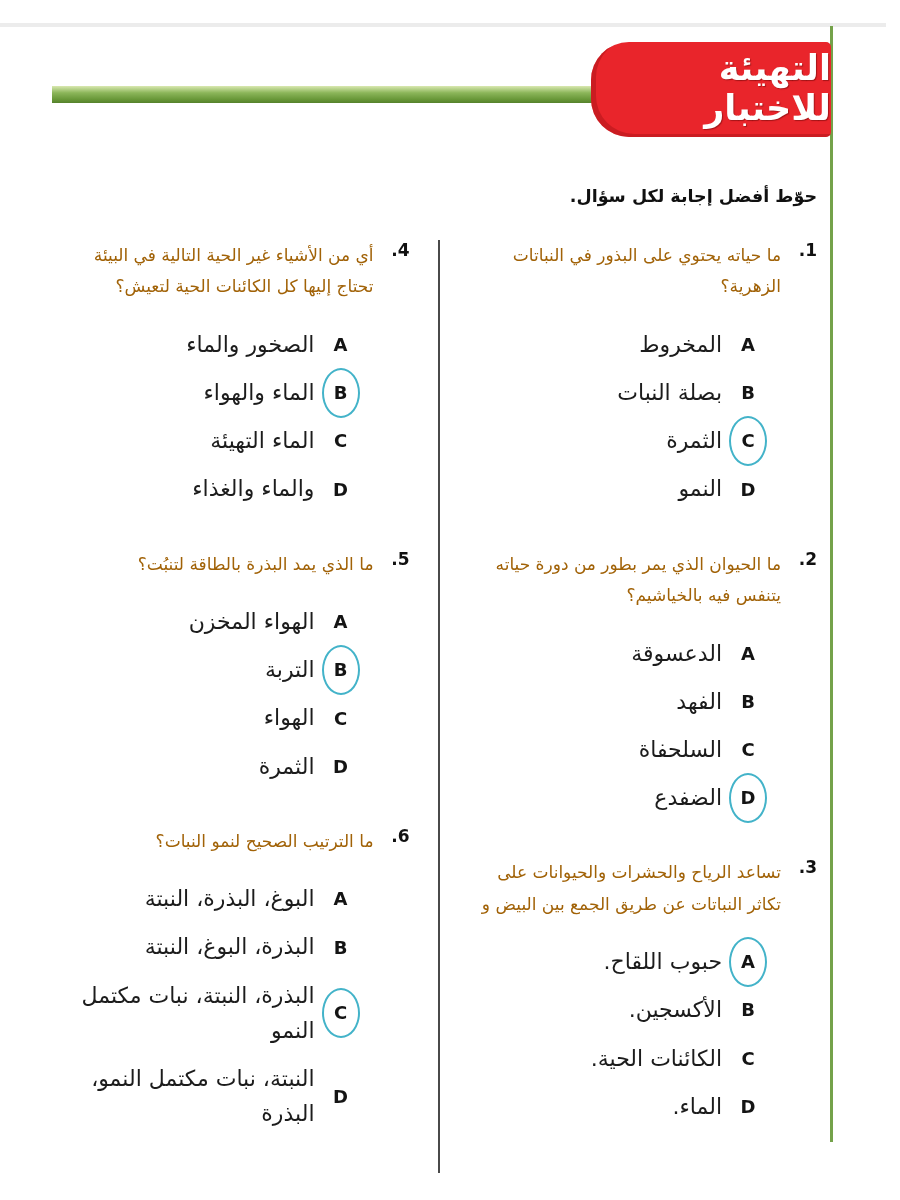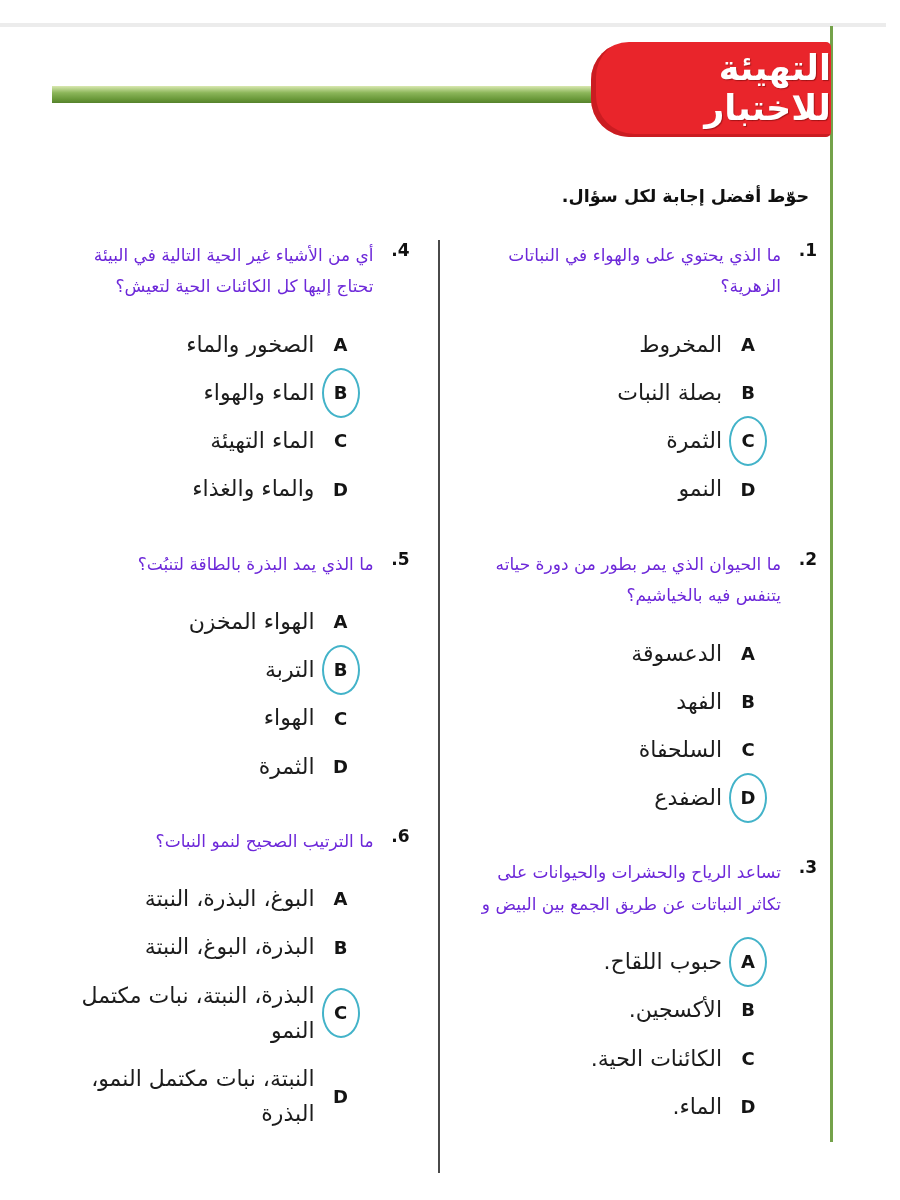--- a/index.html
+++ b/index.html
@@ -29,29 +29,29 @@
     z-index:2;
     box-shadow:inset 5px -3px 0 rgba(176,22,26,0.55);
   }
   .banner-title{
     color:#ffffff;font-weight:bold;font-size:35px;direction:rtl;
     text-shadow:1px 1px 1px rgba(120,10,12,0.6);
     padding-bottom:4px;
   }
   
   .content{position:absolute;top:186px;right:69px;left:58px;direction:rtl;}
-  .instruction{font-weight:bold;font-size:17.5px;color:#101010;margin:0 8px 34px 0;}
+  .instruction{font-weight:bold;font-size:17.5px;color:#101010;margin:0 0 34px 0;}
   .columns{display:flex;direction:rtl;align-items:stretch;min-height:900px;}
   .col{width:50%;box-sizing:border-box;}
   .col-right{padding-left:20px;border-left:2px solid #4a4a4a;}
   .col-left{padding-right:28px;}
   .question{margin-bottom:42px;}
   .q-head{display:flex;direction:rtl;}
   .q-num{font-weight:bold;font-size:17px;width:36px;flex-shrink:0;color:#111;}
-  .q-text{font-size:17px;line-height:1.85;color:#6d28d9;}
+  .q-text{font-size:17px;line-height:1.85;color:#a16207;}
   .options{padding-right:56px;margin-top:24px;}
   .option{display:flex;direction:rtl;align-items:center;margin-bottom:13px;min-height:30px;}
   .opt-letter{
     font-weight:bold;font-size:18px;width:26px;text-align:center;
     position:relative;direction:ltr;color:#141414;flex-shrink:0;
   }
   .opt-letter.circled::after{
     content:'';position:absolute;left:50%;top:50%;
     transform:translate(-50%,-50%);
     width:34px;height:46px;
@@ -77,21 +77,21 @@
 
     <p class="instruction">حوّط أفضل إجابة لكل سؤال.</p>
 
     <div class="columns">
 
       <div class="col col-right">
 
         <div class="question">
           <div class="q-head">
             <span class="q-num">1.</span>
-            <span class="q-text">ما الذي يحتوي على والهواء في النباتات الزهرية؟</span>
+            <span class="q-text">ما حياته يحتوي على البذور في النباتات الزهرية؟</span>
           </div>
           <div class="options">
             <div class="option">
               <span class="opt-letter">A</span>
               <span class="opt-text">المخروط</span>
             </div>
             <div class="option">
               <span class="opt-letter">B</span>
               <span class="opt-text">بصلة النبات</span>
             </div>

